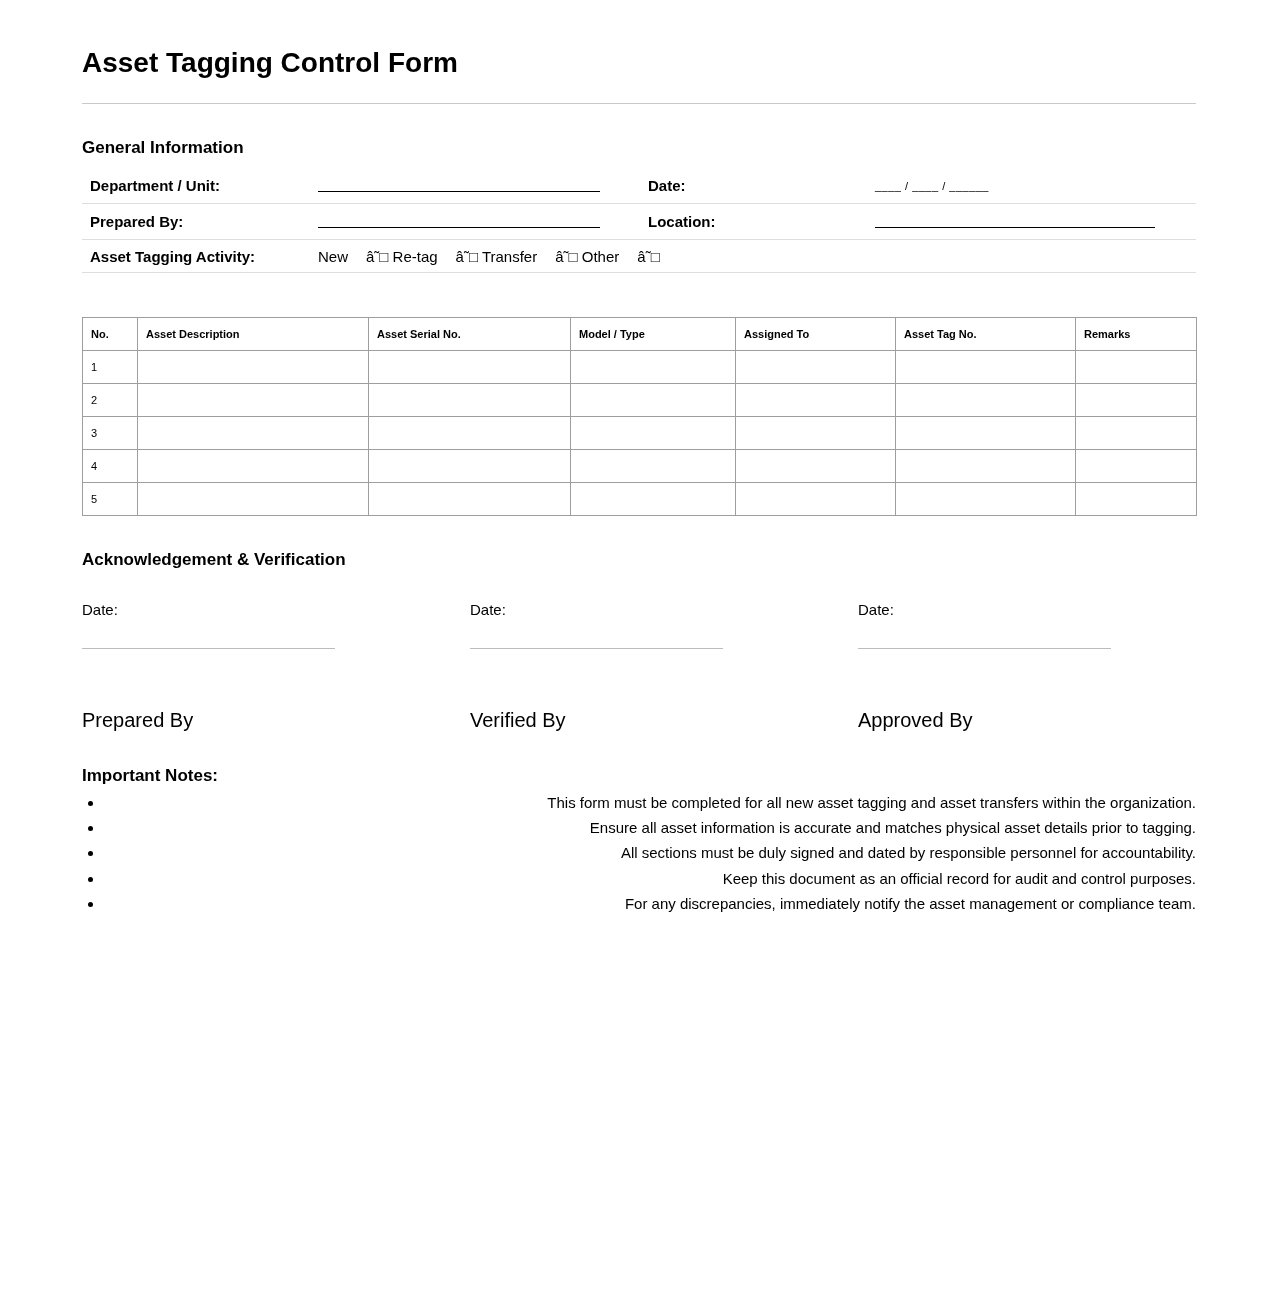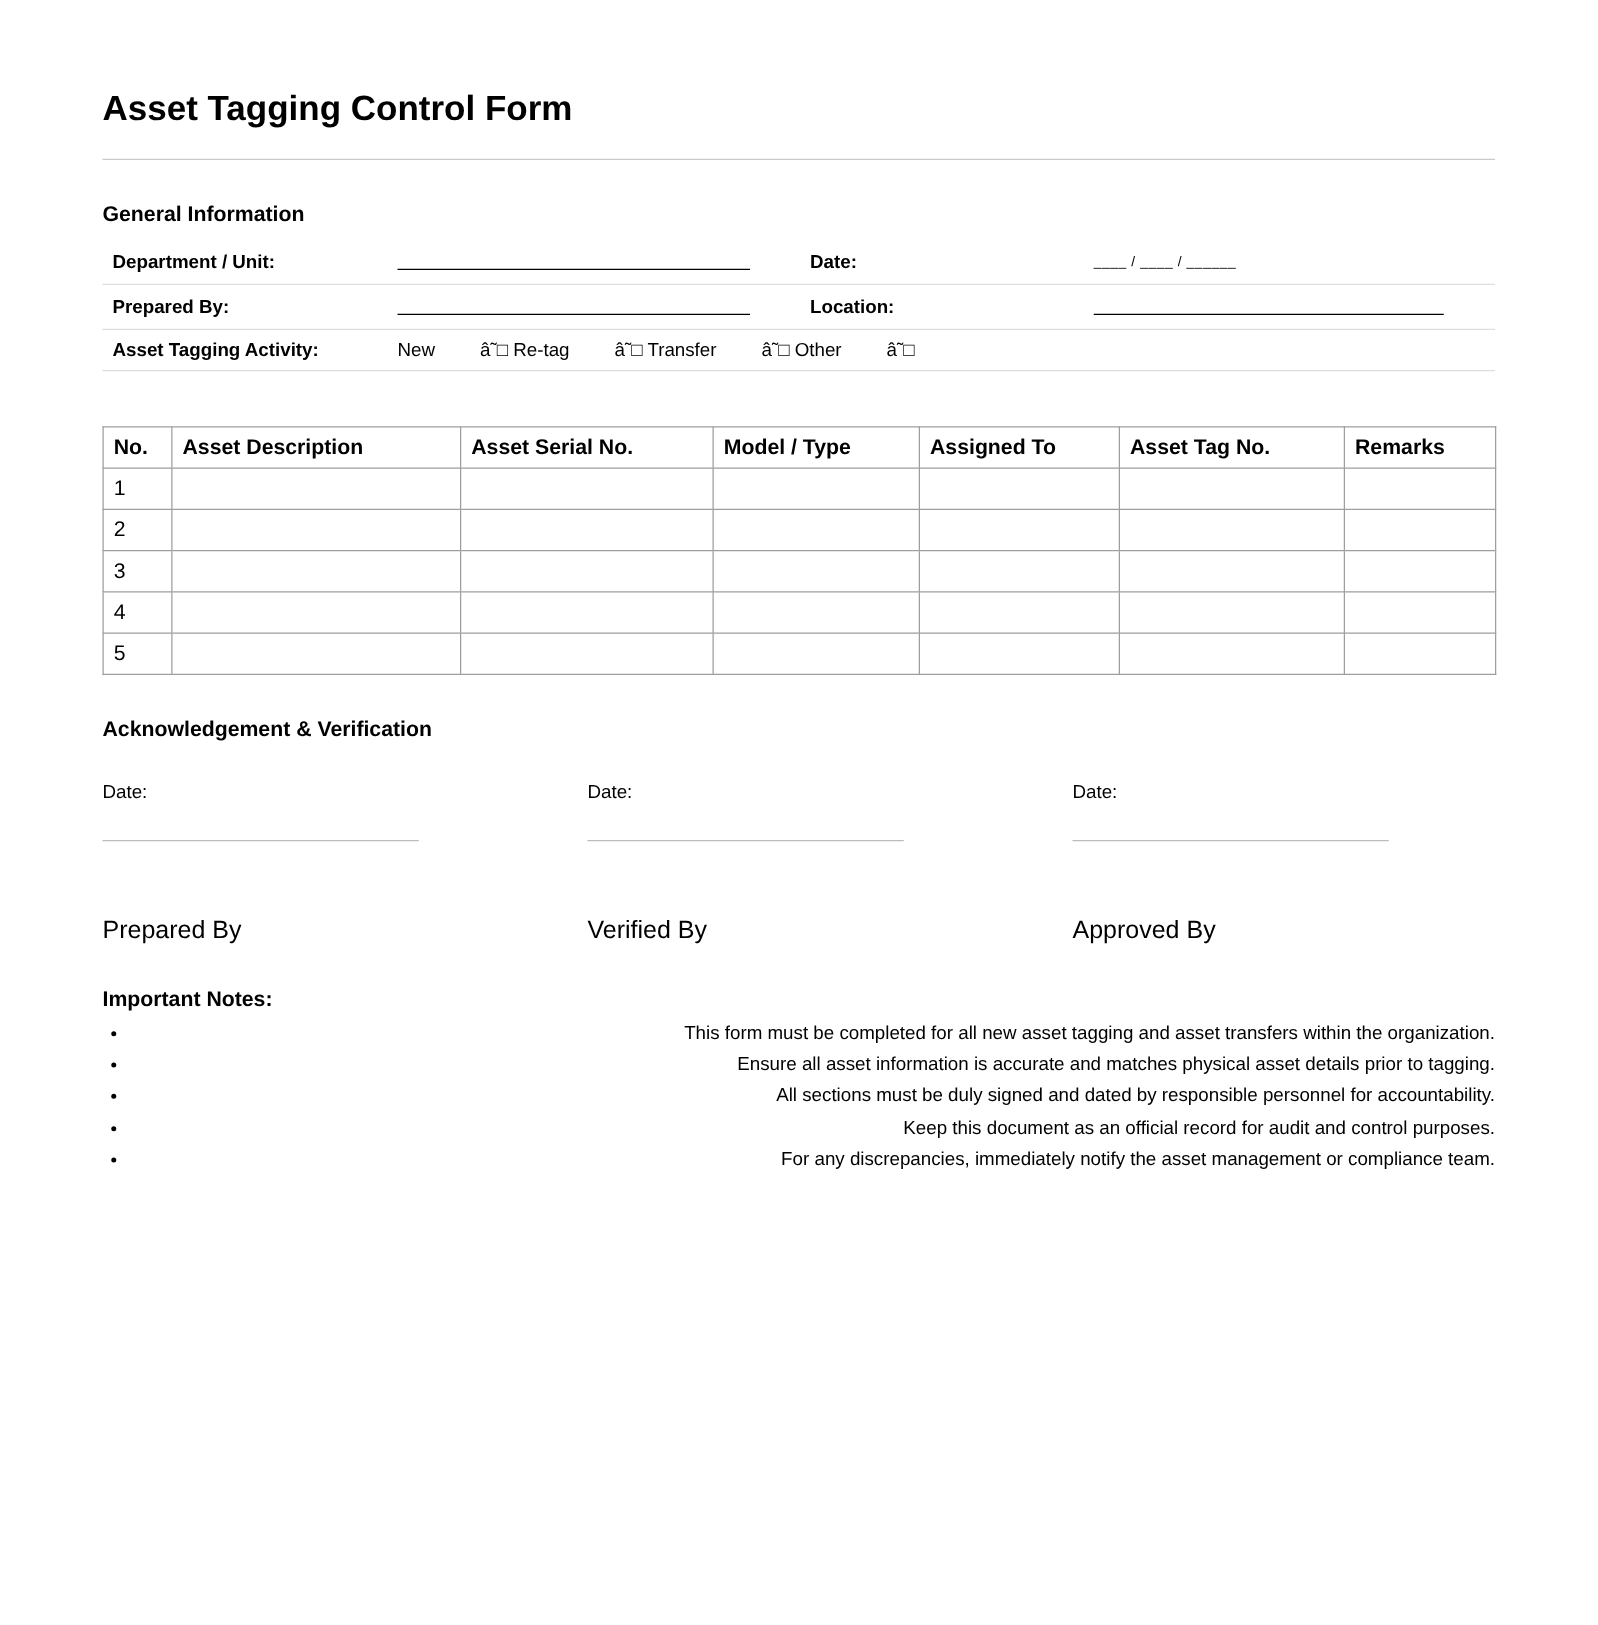--- a/index.html
+++ b/index.html
@@ -3,21 +3,21 @@
 <meta charset="utf-8">
 <style>
   * { box-sizing: border-box; }
   html, body {
     margin: 0; padding: 0;
     background: #ffffff;
     color: #000000;
     font-family: "Liberation Sans", "DejaVu Sans", sans-serif;
   }
   body { width: 1278px; min-height: 1300px; }
-  .page { padding: 72px 82px 40px 82px; width: 1278px; }
+  .page { padding: 48px 82px 40px 82px; width: 1278px; }
 
   
   .doc-title {
     font-size: 28px;
     font-weight: bold;
     margin: 0 0 24px 0;
     line-height: 1.1;
   }
   .title-rule {
     border: none;
@@ -47,30 +47,30 @@
   .fill-line {
     display: inline-block;
     border-bottom: 1.5px solid #000;
     height: 16px;
   }
   .line-dept { width: 282px; }
   .line-loc  { width: 280px; }
   .date-blanks { font-size: 11px; letter-spacing: 0.5px; }
   .activity-options {
     display: flex;
-    gap: 36px;
+    gap: 18px;
     align-items: center;
   }
 
   
   .asset-section { margin-bottom: 0; }
   table.asset-table {
     border-collapse: collapse;
     width: 1114px;
-    font-size: 17px;
+    font-size: 11px;
     table-layout: fixed;
   }
   table.asset-table th, table.asset-table td {
     border: 1px solid #9e9e9e;
     padding: 6px 8px;
     text-align: left;
     vertical-align: middle;
     height: 33px;
     overflow: hidden;
     white-space: nowrap;

